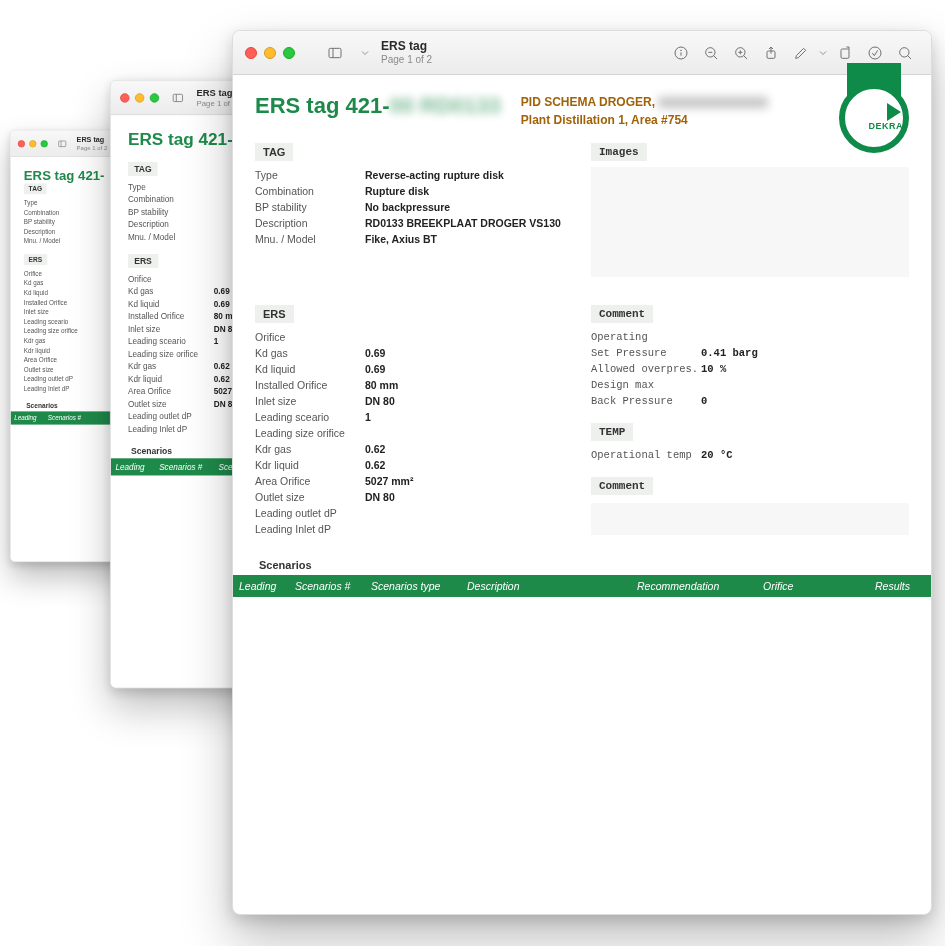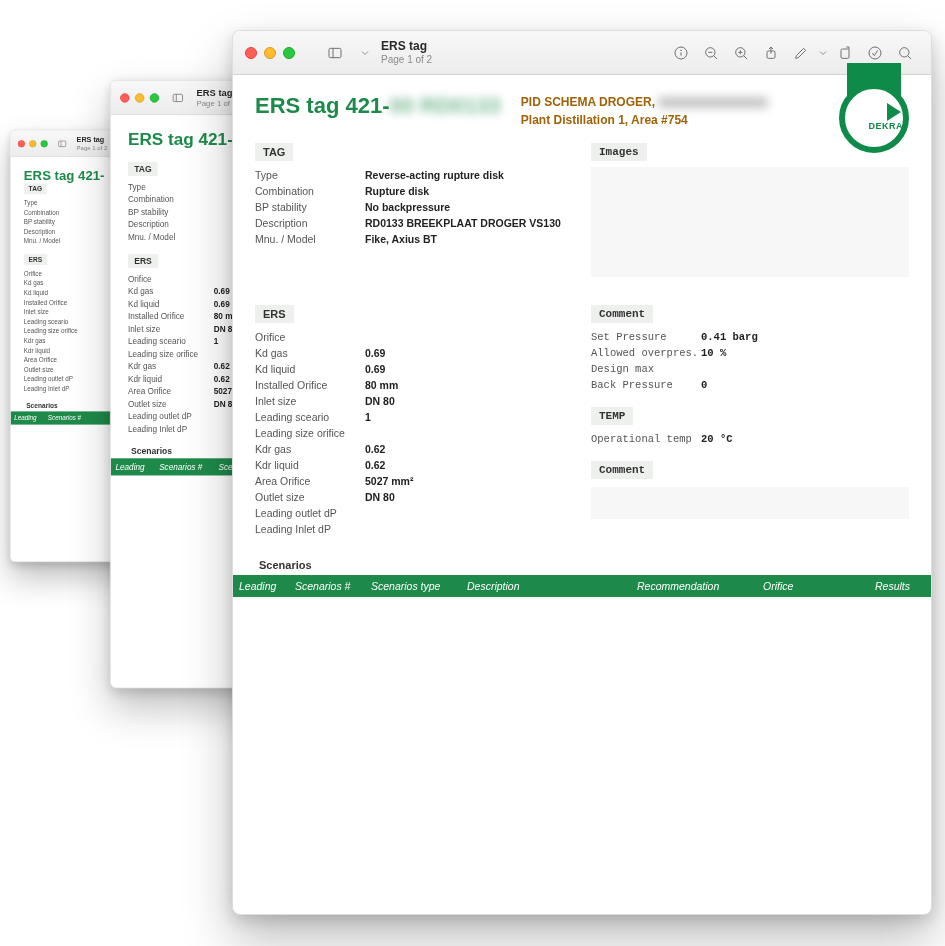--- a/index.html
+++ b/index.html
@@ -499,20 +499,24 @@
           <div class="row">
               <div class="k">Leading Inlet dP</div>
               <div class="v"></div>
             </div>
         </div>
       </div>
       <div class="col right">
         <div class="section">
           <div class="sec-hdr">Comment</div>
           <div class="row">
+              <div class="k">Operating</div>
+              <div class="v"></div>
+            </div>
+          <div class="row">
               <div class="k">Set Pressure</div>
               <div class="v">0.41 barg</div>
             </div>
           <div class="row">
               <div class="k">Allowed overpres.</div>
               <div class="v">10 %</div>
             </div>
           <div class="row">
               <div class="k">Design max</div>
               <div class="v"></div>

